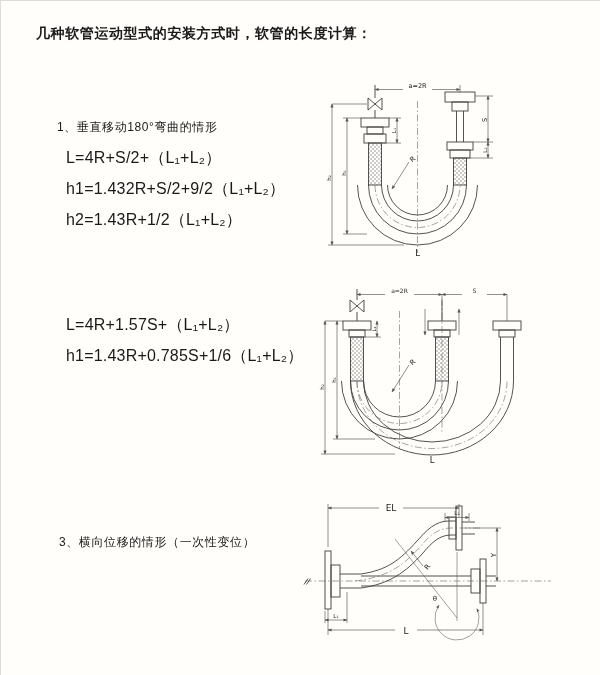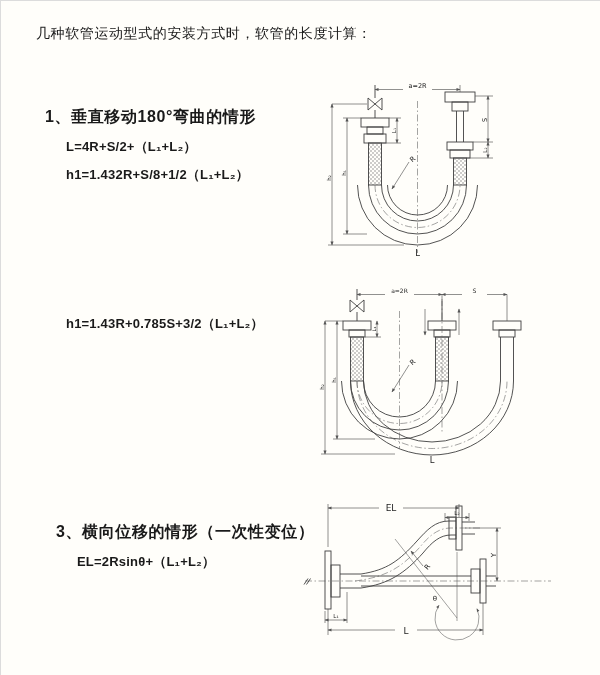--- a/index.html
+++ b/index.html
@@ -2,56 +2,57 @@
 <html><head>
 <meta charset="utf-8">
 <style>
   html,body{margin:0;padding:0}
   body{
     width:600px;height:675px;position:relative;overflow:hidden;
     background:#fffefa;color:#1a1a1a;box-sizing:border-box;
     border-top:1px solid #dcdcdc;border-left:1px solid #dcdcdc;
     font-family:"Liberation Sans",sans-serif;
   }
-  .title{position:absolute;left:35px;top:24px;font-size:14px;font-weight:400;letter-spacing:.6px;white-space:nowrap}
+  .title{position:absolute;left:35px;top:24px;font-size:14px;font-weight:700;letter-spacing:.6px;white-space:nowrap}
   .section{position:absolute;white-space:nowrap}
-  .heading{font-size:16px;font-weight:700;letter-spacing:.6px;margin:0}
-  .formula{font-size:13px;font-weight:700;margin:10px 0 0 21px;letter-spacing:.2px}
+  .heading{font-size:12px;font-weight:400;letter-spacing:.6px;margin:12px}
+  .formula{font-size:16px;font-weight:400;margin:10px 0 0 21px;letter-spacing:.2px}
   #s1{left:44px;top:106px}
   #s2{left:44px;top:304px}
-  #s3{left:55px;top:521px}
+  #s3{left:46px;top:521px}
   .diag{position:absolute}
   #d1{left:308px;top:72px}
   #d2{left:306px;top:280px}
   #d3{left:298px;top:488px}
   svg{display:block}
   svg text{font-family:"DejaVu Sans",sans-serif;fill:#222}
   .obj{stroke:#3f3f3f;stroke-width:.9;fill:none}
   .dim{stroke:#555;stroke-width:.65;fill:none}
   .thin{stroke:#555;stroke-width:.55;fill:none}
   .cl{stroke:#666;stroke-width:.6;fill:none;stroke-dasharray:7 2.5 1.5 2.5}
 </style>
 </head>
 <body>
 
 <div class="title">几种软管运动型式的安装方式时，软管的长度计算：</div>
 
 <div class="section" id="s1">
   <p class="heading">1、垂直移动180°弯曲的情形</p>
   <p class="formula">L=4R+S/2+（L₁+L₂）</p>
-  <p class="formula">h1=1.432R+S/8+1/2（L₁+L₂）</p>
+  <p class="formula">h1=1.432R+S/2+9/2（L₁+L₂）</p>
+  <p class="formula">h2=1.43R+1/2（L₁+L₂）</p>
 </div>
 
 <div class="section" id="s2">
-  <p class="formula">h1=1.43R+0.785S+3/2（L₁+L₂）</p>
+  <p class="formula">L=4R+1.57S+（L₁+L₂）</p>
+  <p class="formula">h1=1.43R+0.785S+1/6（L₁+L₂）</p>
 </div>
 
 <div class="section" id="s3">
   <p class="heading">3、横向位移的情形（一次性变位）</p>
-  <p class="formula">EL=2Rsinθ+（L₁+L₂）</p>
 </div>
 
 <div class="diag" id="d1">
 <svg width="270" height="185" viewBox="0 0 270 185">
   <defs>
     <pattern id="bp1" patternUnits="userSpaceOnUse" width="4" height="4">
       <path d="M0,4 L4,0 M0,0 L4,4" stroke="#9a9a9a" stroke-width="0.5"></path>
     </pattern>
     <marker id="a1" viewBox="0 0 10 10" refX="9" refY="5" markerWidth="9" markerHeight="6" orient="auto-start-reverse">
       <path d="M0,1 L10,5 L0,9 z" fill="#555"></path>

